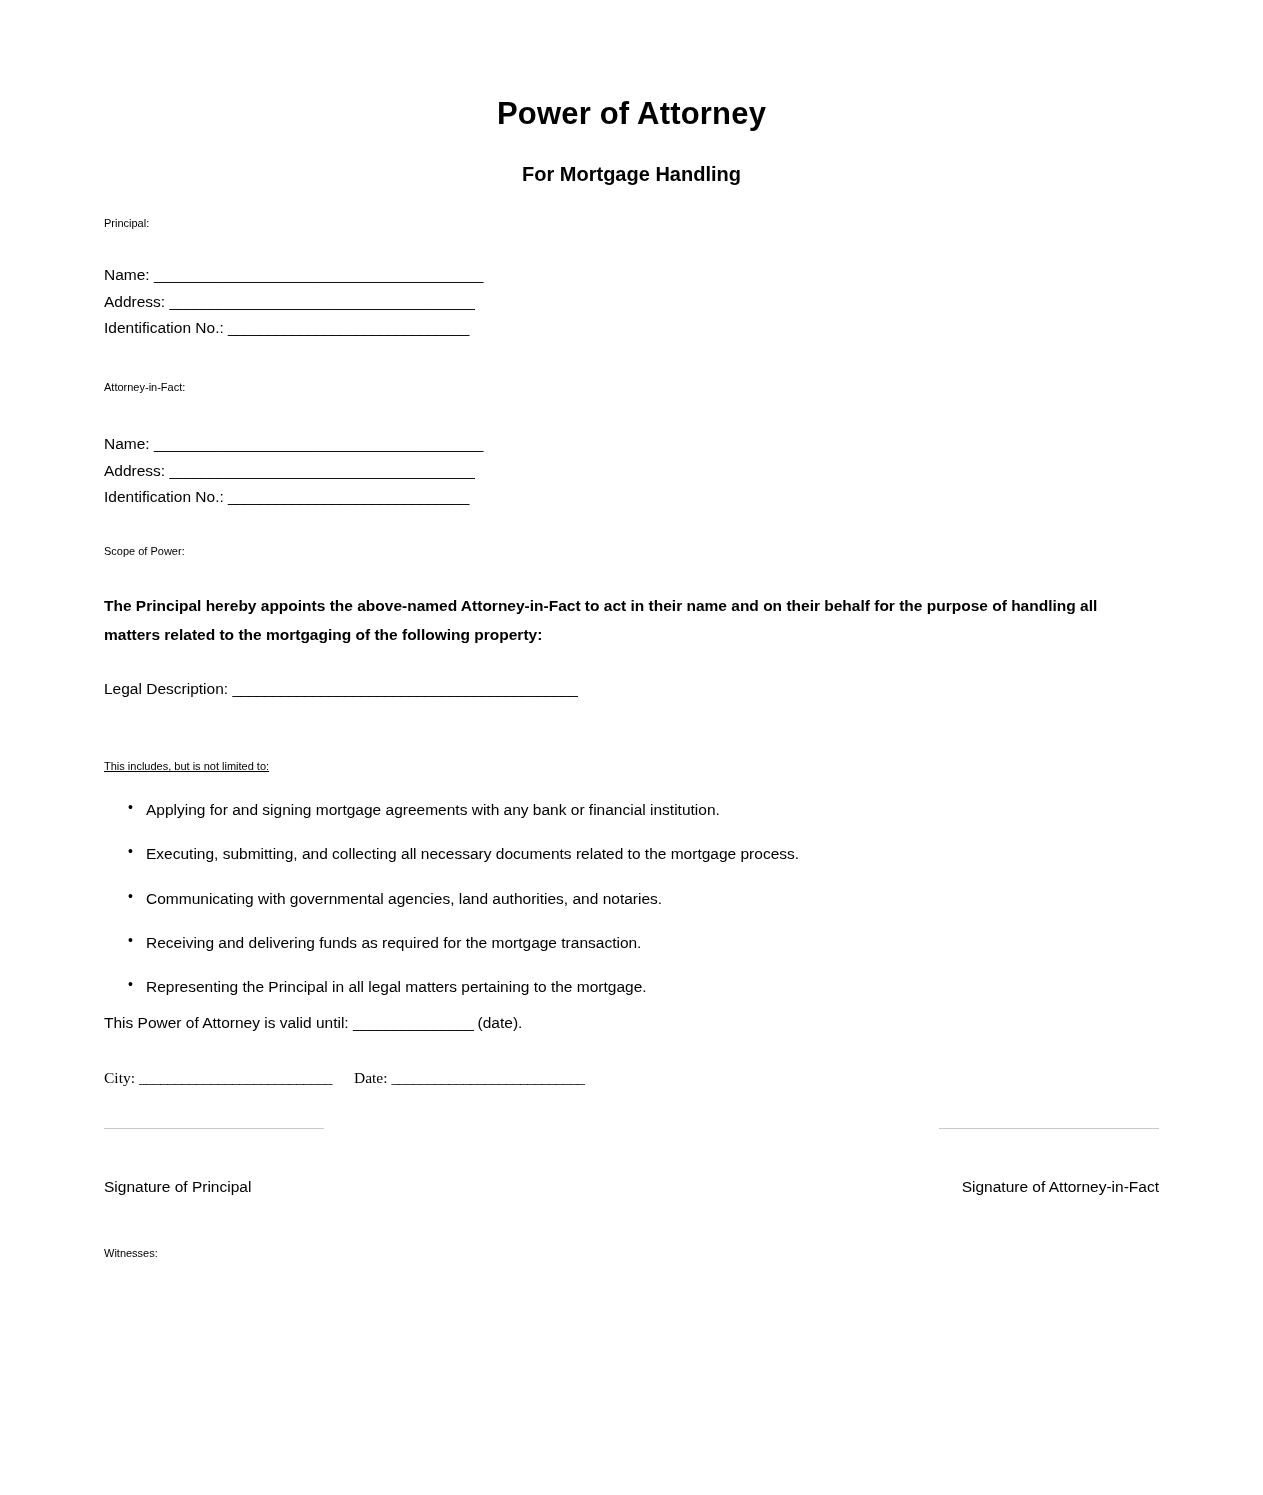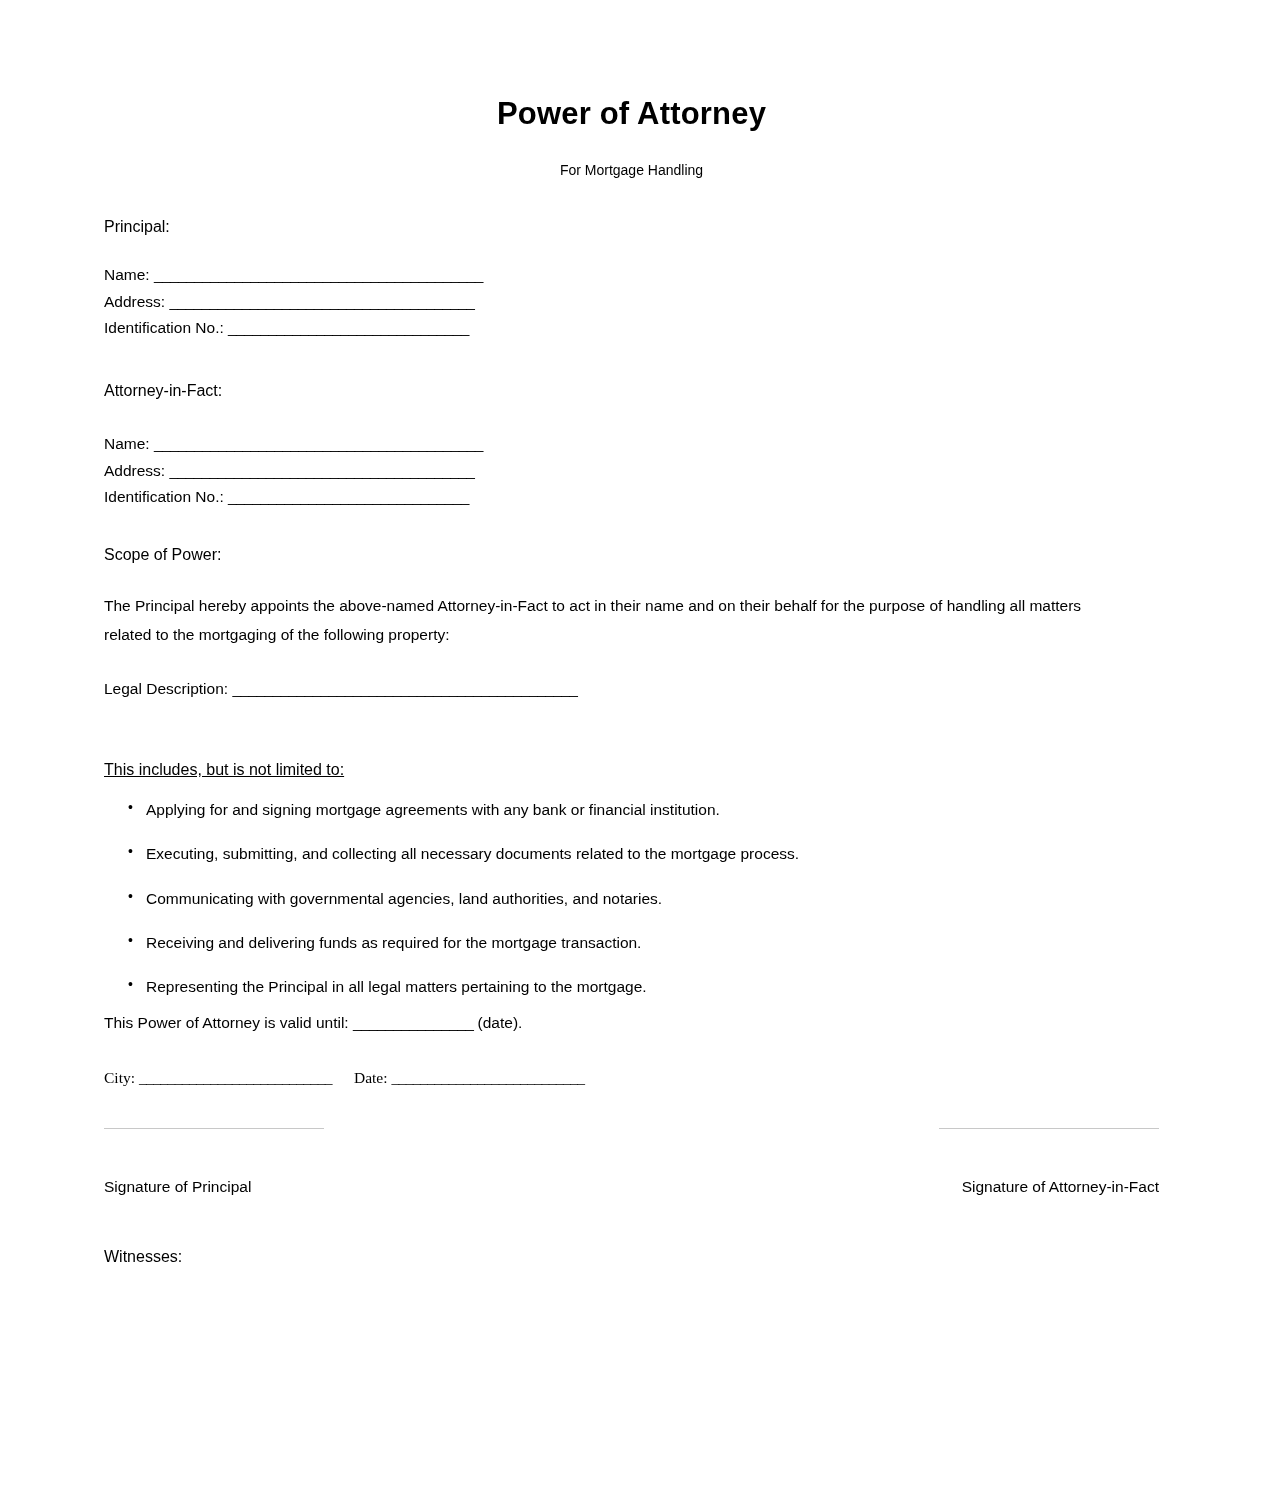--- a/index.html
+++ b/index.html
@@ -38,28 +38,28 @@
     text-align: center;
     font-size: 31px;
     font-weight: bold;
     letter-spacing: 0.2px;
     line-height: 1.2;
   }
   .doc-subtitle {
     margin: 0;
     padding-top: 30px;
     text-align: center;
-    font-size: 14px;
-    font-weight: normal;
+    font-size: 20px;
+    font-weight: bold;
     line-height: 1.2;
   }
 
   
   .sec-label {
-    font-size: 16px;
+    font-size: 11px;
     line-height: 1.5;
   }
   .field-line {
     font-size: 15.5px;
     line-height: 1.72;
     white-space: nowrap;
   }
   .para {
     font-size: 15.5px;
     line-height: 1.85;
@@ -70,21 +70,21 @@
   .blank {
     letter-spacing: -0.6px;
   }
 
   
   .block-principal   { position: absolute; left: 0;  top: 215px; }
   .block-fields-1    { position: absolute; left: 0;  top: 262px; }
   .block-aif         { position: absolute; left: 0;  top: 379px; }
   .block-fields-2    { position: absolute; left: 0;  top: 431px; }
   .block-scope       { position: absolute; left: 0;  top: 543px; }
-  .block-para        { position: absolute; left: 0;  top: 592px; }
+  .block-para        { position: absolute; left: 0;  top: 592px; font-weight: bold; }
   .block-property    { position: absolute; left: 0;  top: 676px; }
   .block-includes    { position: absolute; left: 0;  top: 758px; text-decoration: underline; }
   .block-bullets     { position: absolute; left: 16px;  top: 798px; width: 1020px; }
   .block-valid       { position: absolute; left: 0;  top: 1010px; }
   .block-citydate    { position: absolute; left: 0;  top: 1069px; font-family: Liberation Serif, serif; }
   .block-sigrules    { position: absolute; left: 0;  top: 1128px; width: 1055px; }
   .block-siglabels   { position: absolute; left: 0;  top: 1178px; width: 1055px; }
   .block-witnesses   { position: absolute; left: 0;  top: 1245px; }
 
   

